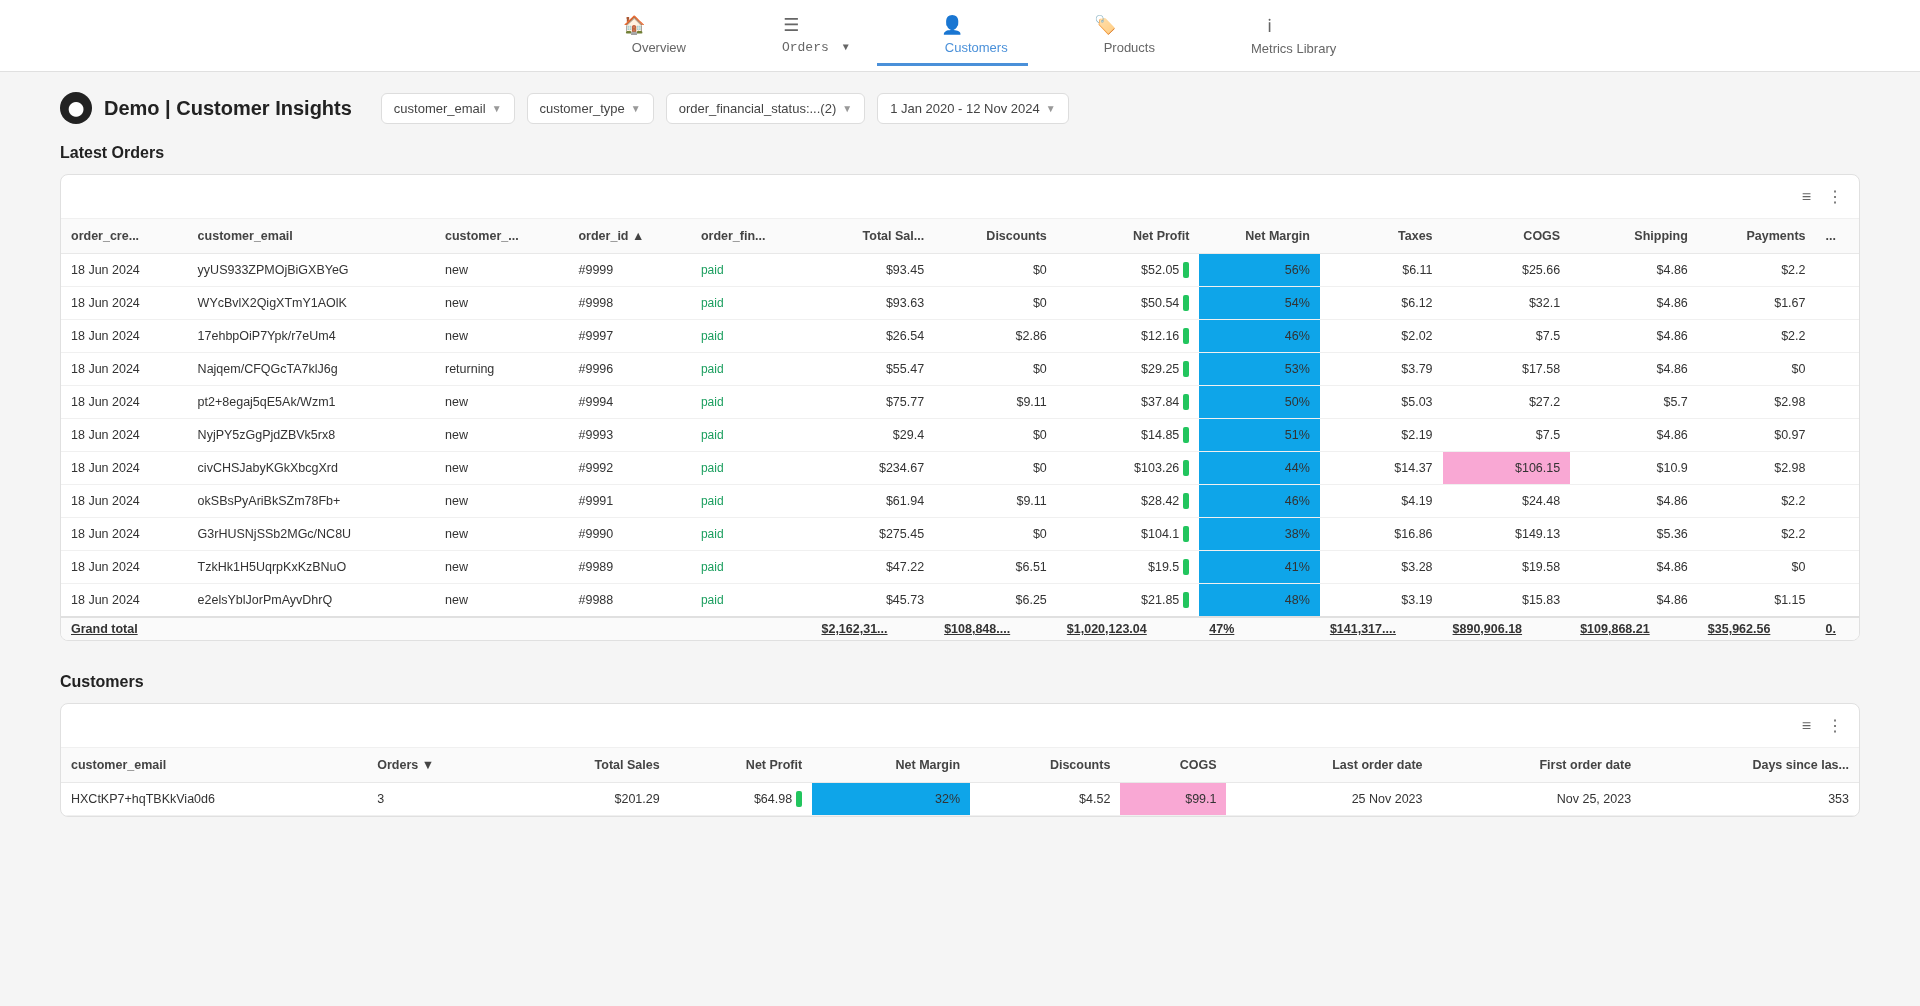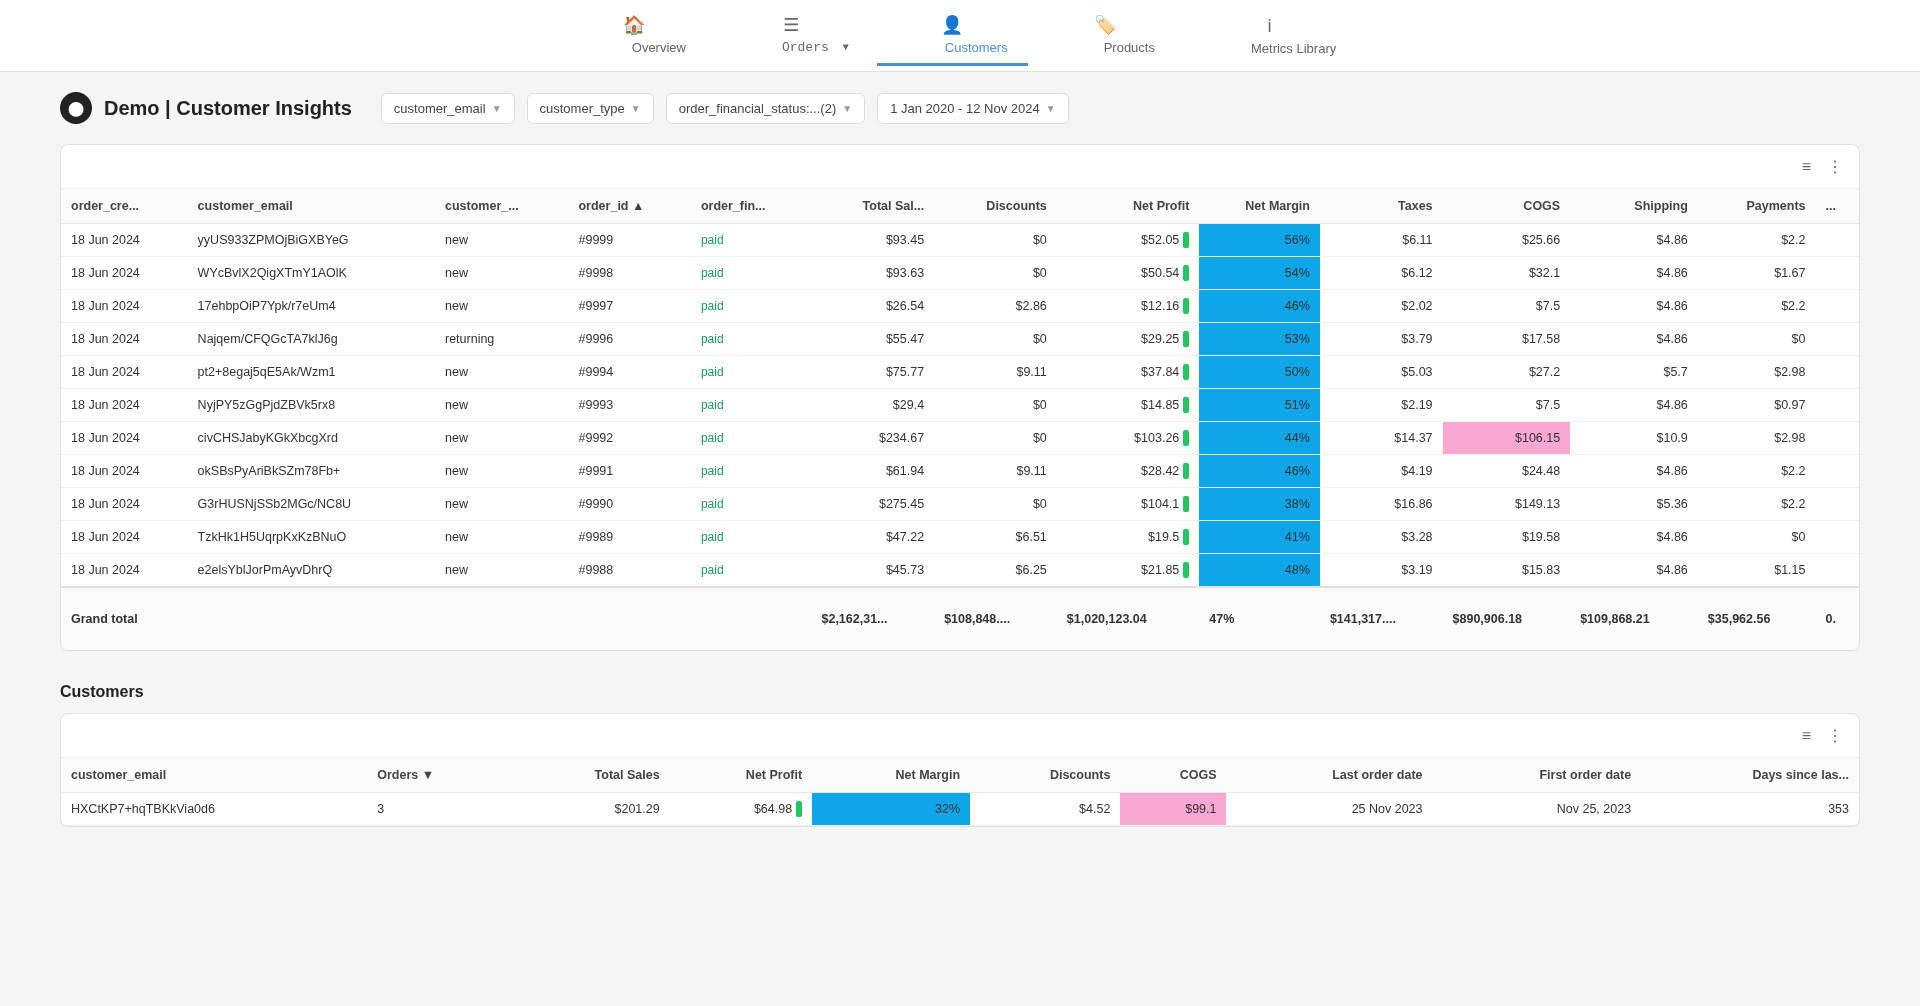--- a/index.html
+++ b/index.html
@@ -161,21 +161,22 @@
       background: #22c55e;
       border-radius: 2px;
       display: inline-block;
     }
     .cogs-highlight { background: #f9a8d4; }
 
     .grand-total td {
       font-weight: 700;
       background: #fafafa;
       border-top: 2px solid #e0e0e0;
-      padding: 24px 10px;
+      padding: 4px 10px;
+      text-decoration: underline;
     }
     .pagination {
       display: flex;
       align-items: center;
       justify-content: flex-end;
       gap: 8px;
       padding: 10px 16px;
       font-size: 13px;
       color: #555;
       border-top: 1px solid #f0f0f0;
@@ -238,20 +239,21 @@
     <div class="filter-pill">
       <span>order_financial_status:...(2)</span>
       <span class="arrow">▼</span>
     </div>
     <div class="filter-pill">
       <span>1 Jan 2020 - 12 Nov 2024</span>
       <span class="arrow">▼</span>
     </div>
   </div>
 
+  <div class="section-title">Latest Orders</div>
 
   <div class="table-card">
     <div class="table-toolbar">
       <button class="table-toolbar-btn">≡</button>
       <button class="table-toolbar-btn">⋮</button>
     </div>
     <div class="table-wrapper">
       <table>
         <thead>
           <tr>

